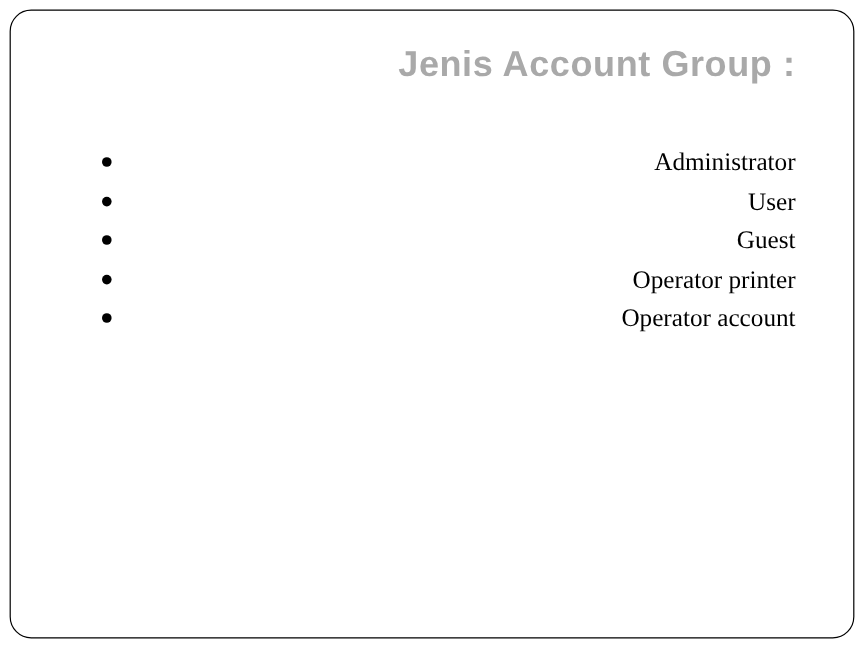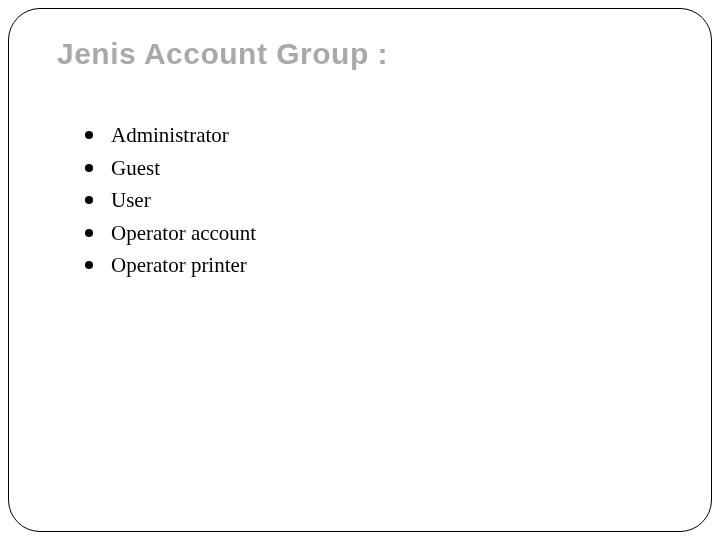--- a/index.html
+++ b/index.html
@@ -14,22 +14,23 @@
       font-family: Georgia, 'Times New Roman', serif;
       position: relative;
     }
     .slide-frame {
       position: absolute;
       top: 8px;
       left: 8px;
       right: 8px;
       bottom: 8px;
       border: 1.5px solid #000;
-      border-radius: 32px;
+      border-radius: 18px;
       padding: 28px 48px;
+      text-align: right;
     }
     .title {
       font-family: Arial, Helvetica, sans-serif;
       font-size: 30px;
       font-weight: bold;
       color: #a9a9a9;
       margin-bottom: 48px;
       letter-spacing: 0.5px;
     }
     .list {
@@ -56,18 +57,18 @@
       border-radius: 50%;
     }
   </style>
 </head>
 <body>
 
 <div class="slide-frame">
   <h1 class="title">Jenis Account Group :</h1>
   <ul class="list">
     <li class="list-item">Administrator</li>
+    <li class="list-item">User</li>
     <li class="list-item">Guest</li>
-    <li class="list-item">User</li>
+    <li class="list-item">Operator printer</li>
     <li class="list-item">Operator account</li>
-    <li class="list-item">Operator printer</li>
   </ul>
 </div>
 
 </body></html>

